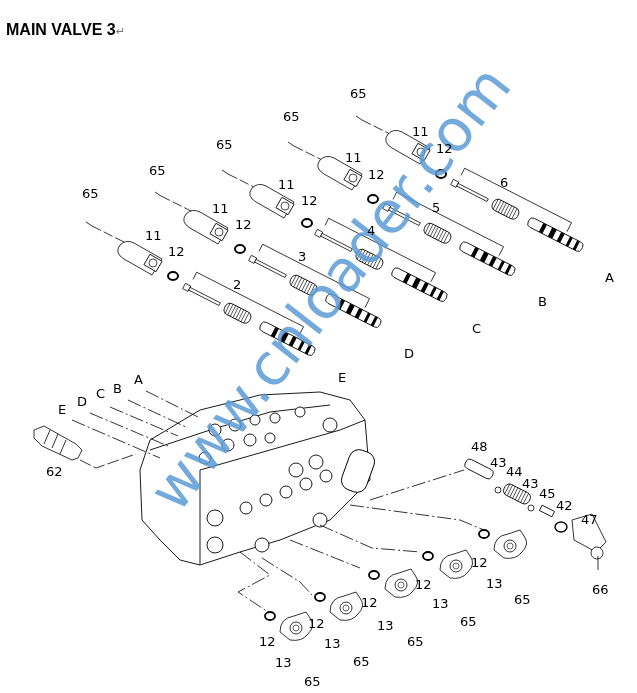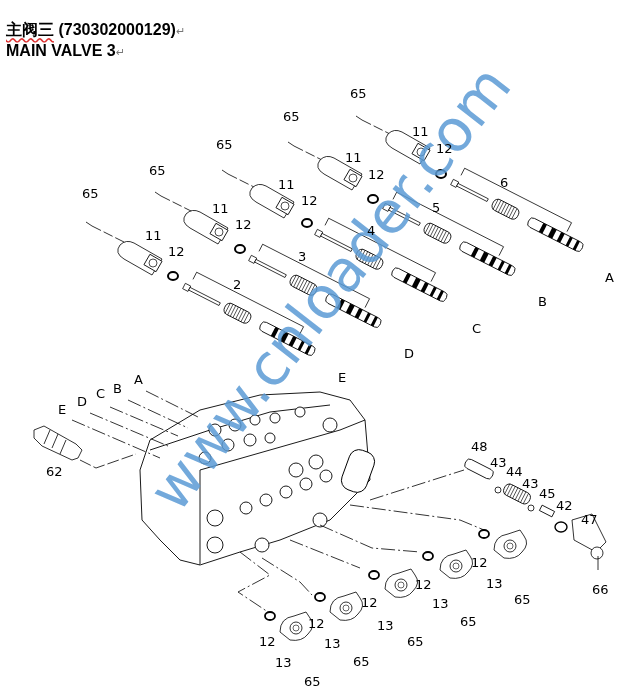--- a/index.html
+++ b/index.html
@@ -8,21 +8,20 @@
   .title .cn{text-decoration:underline wavy #d33;text-underline-offset:2px;}
   .ret{font-weight:normal;font-size:11px;color:#777;}
   svg{position:absolute;left:0;top:0;}
   .lbl{font-family:"DejaVu Sans",sans-serif;font-size:13px;fill:#000;}
   .wm{font-family:"DejaVu Sans",sans-serif;font-size:58px;fill:#5b9bd5;opacity:0.85;}
 </style>
 </head>
 <body>
 
 <div class="title">
-  <div><span class="cn">主阀三</span> <span>(730302000129)</span><span class="ret">↵</span></div>
   <div><span>MAIN VALVE 3</span><span class="ret">↵</span></div>
 </div>
 
 <svg width="637" height="693" viewBox="0 0 637 693">
   <defs>
     <g id="cap">
       <path d="M0,0 q-6,8 4,14 l28,16 l10,-16 l-28,-16 q-8,-4 -14,2z" fill="#fff" stroke="#000" stroke-width="0.8"></path>
       <rect x="26" y="12" width="14" height="12" transform="rotate(30 33 18)" fill="#fff" stroke="#000" stroke-width="0.8"></rect>
       <circle cx="33" cy="18" r="4" fill="none" stroke="#000" stroke-width="0.7"></circle>
     </g>

